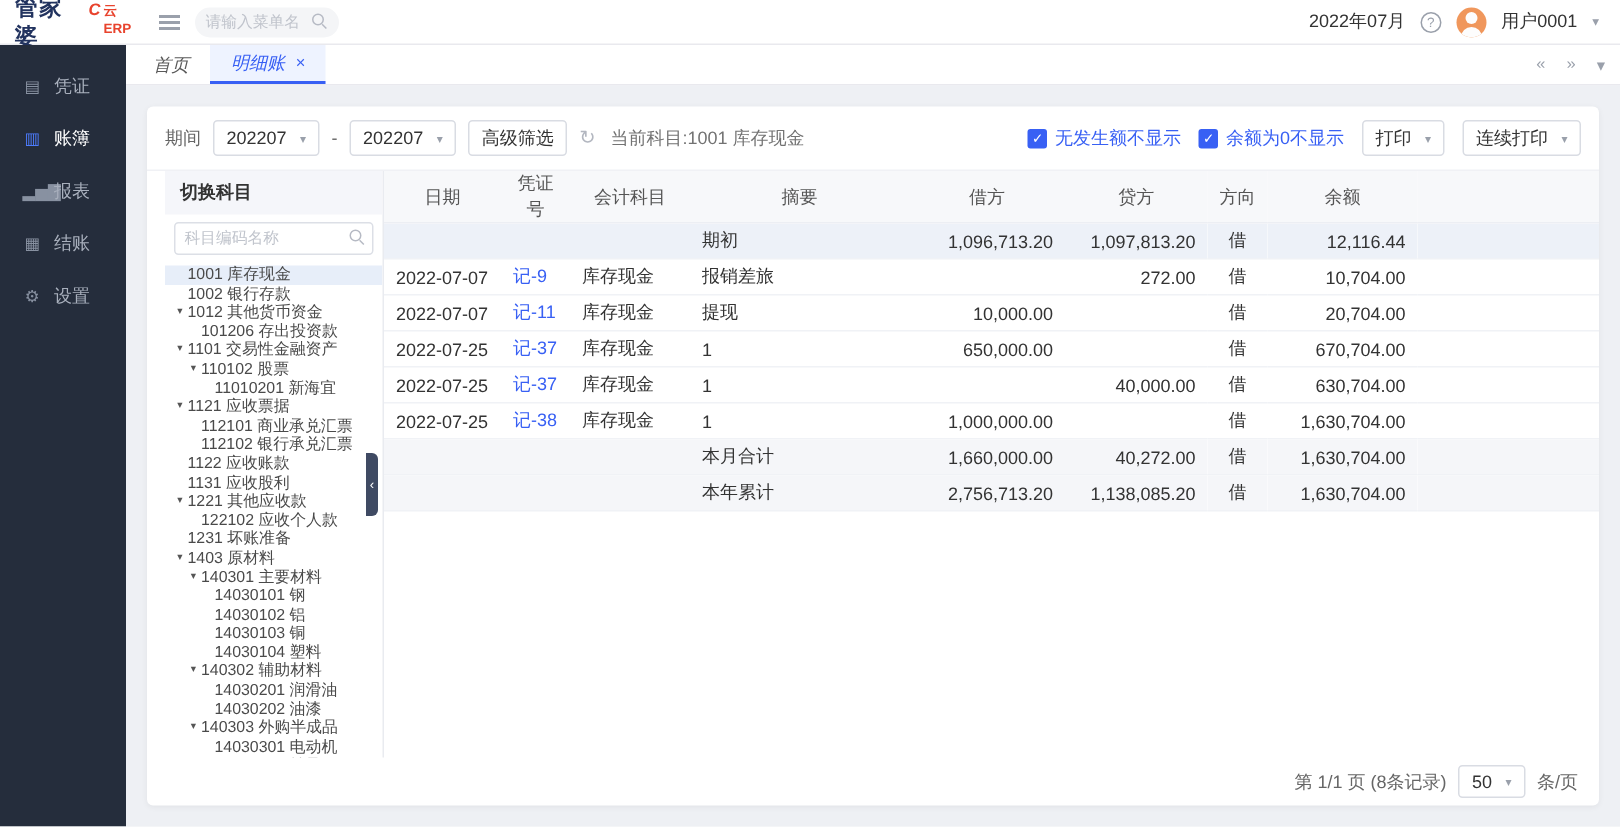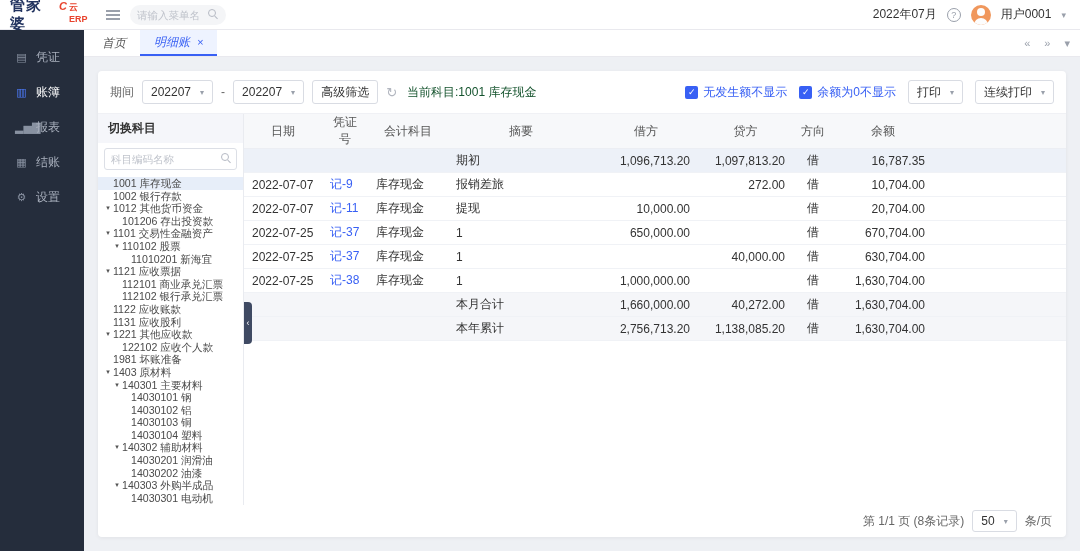--- a/index.html
+++ b/index.html
@@ -47,29 +47,29 @@
   .workspace { flex:1; background:#eef0f4; padding:14px; min-height:0; }
   .card { background:#fff; height:100%; border-radius:4px; box-shadow:0 1px 4px rgba(0,0,0,.06); display:flex; flex-direction:column; position:relative; overflow:hidden; }
 
   
   .filter-row { height:42px; flex:0 0 auto; display:flex; align-items:center; padding:0 12px; gap:8px; font-size:12px; }
   .flabel { color:#666; }
   .sel, .btn { height:24px; border:1px solid #d9dce3; border-radius:3px; background:#fff; display:inline-flex; align-items:center; gap:9px; padding:0 8px; font-size:12px; color:#333; cursor:pointer; white-space:nowrap; }
   .sel .caret, .btn .caret { font-size:8px; color:#9aa0ab; }
   .dash { color:#666; }
   .refresh { color:#b3b7c0; font-size:13px; cursor:pointer; }
-  .cursub { color:#14532d; margin-left:2px; }
+  .cursub { color:#737373; margin-left:2px; }
   .filter-right { margin-left:auto; display:flex; align-items:center; gap:12px; }
   .cbgroup { display:flex; align-items:center; gap:5px; cursor:pointer; }
   .cb { width:13px; height:13px; background:var(--accent,#3860f4); border-radius:2px; color:#fff; font-size:9px; line-height:13px; text-align:center; }
   .cb-label { color:var(--accent,#3860f4); font-size:12px; }
 
   
   .body { flex:1; display:flex; min-height:0; border-top:1px solid #f0f1f5; position:relative; }
-  .tree-panel { width:146px; flex:0 0 auto; border-right:1px solid #e9ebf0; display:flex; flex-direction:column; overflow:hidden; }
+  .tree-panel { width:146px; flex:0 0 auto; border-right:1px solid #e9ebf0; display:flex; flex-direction:column; overflow:hidden;margin-left:12px; }
   .tree-head { background:#f5f6fa; font-size:12px; font-weight:bold; color:#333; padding:6px 10px; flex:0 0 auto; }
   .tree-search { margin:5px 6px; position:relative; flex:0 0 auto; }
   .tree-search input { width:100%; height:22px; border:1px solid #dcdfe6; border-radius:3px; font-size:10.5px; padding:0 20px 0 6px; color:#333; outline:none; font-family:inherit; }
   .tree-search input::placeholder { color:#c0c4cc; }
   .tree-search .mag { position:absolute; right:5px; top:5px; }
   .tree-list { flex:1; overflow:hidden; padding-top:2px; }
   .tree-item { display:flex; align-items:flex-start; line-height:12.6px; font-size:10.6px; color:#4a4a4a; cursor:pointer; white-space:nowrap; }
   .tree-item .tcaret { width:10px; flex:0 0 auto; font-size:7px; color:#555; text-align:center; }
   .tree-item.lvl0 { padding-left:5px; }
   .tree-item.lvl1 { padding-left:14px; }
@@ -257,21 +257,21 @@
                 <div class="tree-item lvl0">
                   <span class="tcaret">▾</span>
                   <span>1221 其他应收款</span>
                 </div>
                 <div class="tree-item lvl1">
                   <span class="tcaret"></span>
                   <span>122102 应收个人款</span>
                 </div>
                 <div class="tree-item lvl0">
                   <span class="tcaret"></span>
-                  <span>1981 坏账准备</span>
+                  <span>1231 坏账准备</span>
                 </div>
                 <div class="tree-item lvl0">
                   <span class="tcaret">▾</span>
                   <span>1403 原材料</span>
                 </div>
                 <div class="tree-item lvl1">
                   <span class="tcaret">▾</span>
                   <span>140301 主要材料</span>
                 </div>
                 <div class="tree-item lvl2">
@@ -347,21 +347,21 @@
                 </thead>
               <tbody>
                   <tr class="opening">
                     <td></td>
                     <td></td>
                     <td></td>
                     <td>期初</td>
                     <td class="num">1,096,713.20</td>
                     <td class="num">1,097,813.20</td>
                     <td class="ctr">借</td>
-                    <td class="num">16,787.35</td>
+                    <td class="num">12,116.44</td>
                     <td></td>
                   </tr>
                   <tr>
                     <td>2022-07-07</td>
                     <td><span class="voucher-link">记-9</span></td>
                     <td>库存现金</td>
                     <td>报销差旅</td>
                     <td class="num"></td>
                     <td class="num">272.00</td>
                     <td class="ctr">借</td>

